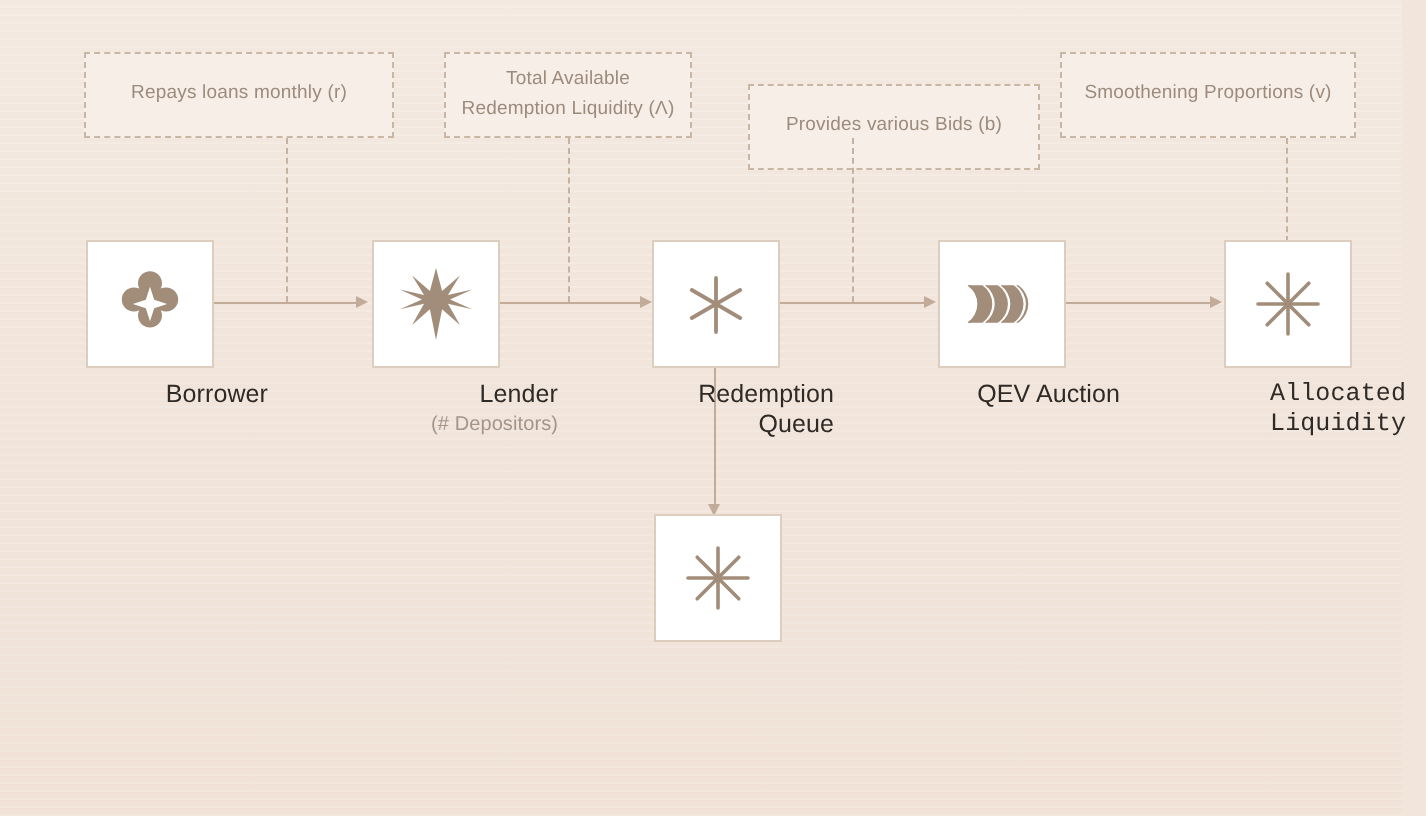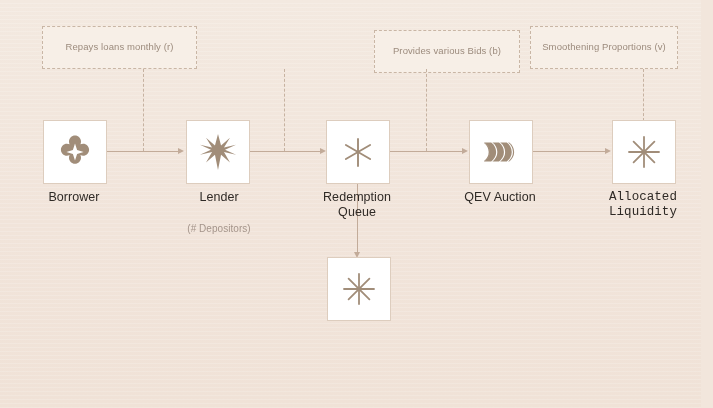--- a/index.html
+++ b/index.html
@@ -83,46 +83,50 @@
     border: 1px solid #ddcdbe;
     display: flex;
     align-items: center;
     justify-content: center;
   }
   .node svg { display: block; }
 
   
   .label {
     position: absolute;
-    text-align: center;
+    text-align: right;
     color: #2f2a26;
     font-size: 12.5px;
     line-height: 1.22;
     letter-spacing: 0.05px;
   }
   .sub {
     display: block;
     color: #a4948a;
     font-size: 10px;
     line-height: 1.45;
-    margin-top: 17px;
+    margin-top: 1px;
     letter-spacing: 0.05px;
   }
 </style>
 </head>
 <body>
 
 <div id="canvas">
 
   <div class="ann" style="left:42px; top:26px; width:155px; height:43px;">
     <span>Repays loans monthly (r)</span>
   </div>
 
-
-  <div class="ann" style="left:374px; top:30px; width:146px; height:43px;">
+  <div class="ann" style="left:222px; top:26px; width:124px; height:43px; flex-direction:column;">
+    <span>Total Available</span>
+    <span>Redemption Liquidity (Λ)</span>
+  </div>
+
+  <div class="ann" style="left:374px; top:42px; width:146px; height:43px;">
     <span>Provides various Bids (b)</span>
   </div>
 
   <div class="ann" style="left:530px; top:26px; width:148px; height:43px;">
     <span>Smoothening Proportions (v)</span>
   </div>
 
   <div class="vline-dash" style="left:143px; top:69px; height:82px;"></div>
   <div class="vline-dash" style="left:284px; top:69px; height:82px;"></div>
   <div class="vline-dash" style="left:426px; top:69px; height:82px;"></div>

